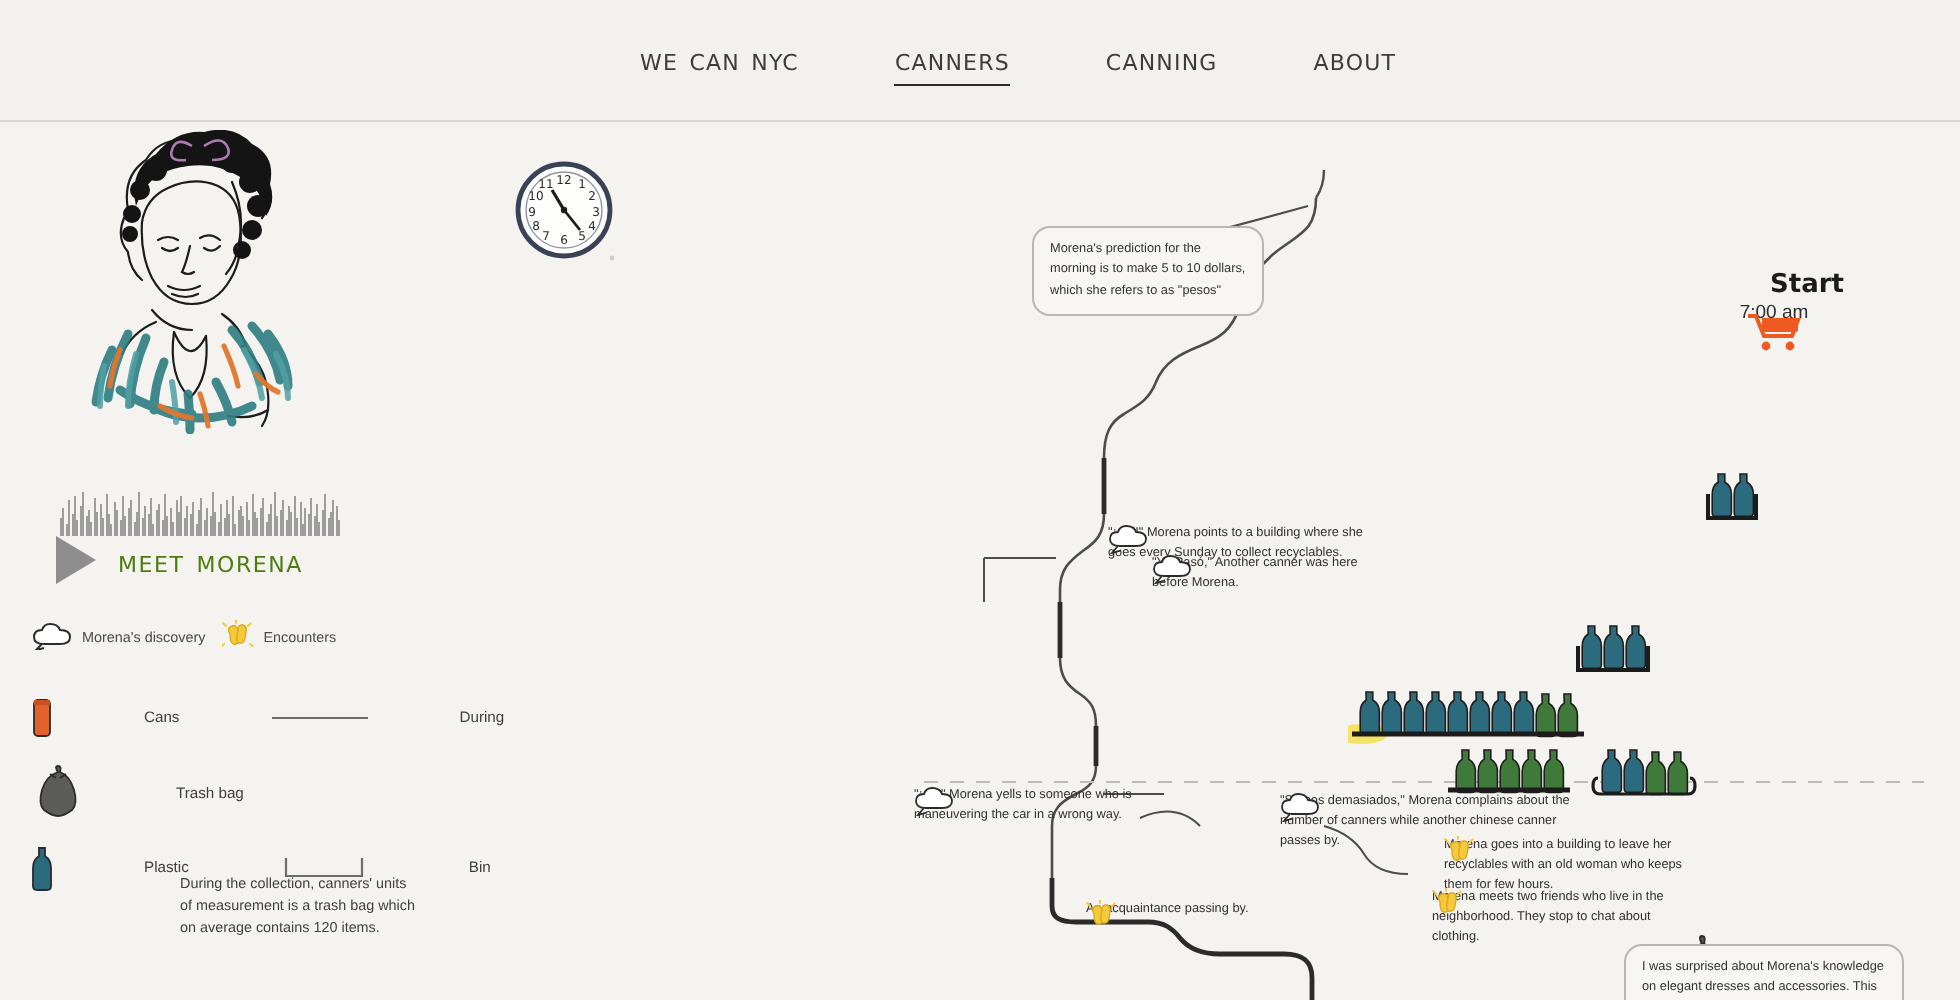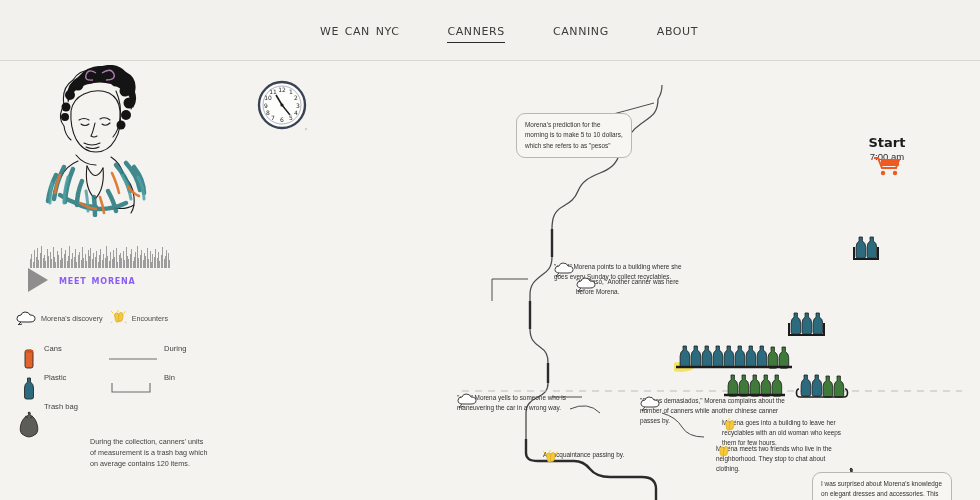--- a/index.html
+++ b/index.html
@@ -43,47 +43,47 @@
   .waveform{ position:absolute; left:30px; top:183px; width:140px; height:24px;
              display:flex; align-items:flex-end; gap:1px; }
   .waveform i{ display:block; width:1.6px; background:#9d9d9d; }
 
   .play-row{ position:absolute; left:28px; top:207px; display:flex; align-items:center; gap:11px; }
   .play-tri{
     width:0; height:0; border-left:20px solid #8e8e8e;
     border-top:12px solid transparent; border-bottom:12px solid transparent;
   }
   .play-label{
-    font-family:"DejaVu Sans", sans-serif; font-size:12px;
-    color:#8b5cf6; letter-spacing:.8px; font-variant:small-caps; text-transform:lowercase;font-weight:bold;
+    font-family:"DejaVu Sans", sans-serif; font-size:16px;
+    color:#4d7c0f; letter-spacing:.8px; font-variant:small-caps; text-transform:lowercase;
   }
 
   
   .key-row{ position:absolute; left:16px; top:249px; width:200px; display:flex; gap:8px; }
   .key-chip{ display:flex; align-items:center; gap:5px; }
   .key-chip .lbl{ font-size:7.2px; color:#4a4a4a; }
 
   .legend{ position:absolute; left:14px; top:283px; width:205px; }
-  .lg-row{ display:flex; height:29px; }
+  .lg-row{ display:flex; align-items:center; height:29px;gap:44px; }
   .lg-ico{ width:30px; display:flex; justify-content:center; align-items:center; }
   .lg-txt{ font-size:7.6px; color:#3f3f3f; width:58px; }
   .lg-mid{ width:62px; display:flex; align-items:center; justify-content:center; }
   .lg-txt2{ font-size:7.6px; color:#3f3f3f; }
 
   .note{
     position:absolute; left:90px; top:375px; width:118px;
     font-size:7.2px; line-height:1.55; color:#3f3f3f;
   }
 
   
   .map{ position:absolute; left:222px; top:61px; width:758px; height:439px; }
   .map svg{ position:absolute; left:0; top:0; }
 
   .start-lab{
-    position:absolute; left:630px; top:74px; width:70px; text-align:center;
+    position:absolute; left:630px; top:74px; width:70px; text-align:right;
     font-family:"DejaVu Sans", sans-serif; font-size:13px; font-weight:bold; color:#1c1c1c;
   }
   .start-time{
     position:absolute; left:630px; top:90px; width:70px; text-align:center;
     font-size:9.5px; color:#2d2d2d;
   }
 
   .callout{
     position:absolute; background:#f7f6f3; border:1px solid #b9b7b2;
     border-radius:9px; padding:6px 8px; font-size:6.4px; line-height:1.6;
@@ -326,44 +326,44 @@
       <div class="lg-txt">Cans</div>
       <div class="lg-mid">
         <svg width="52" height="10" viewBox="0 0 52 10">
             <line x1="2" y1="5" x2="50" y2="5" stroke="#6c6c6c" stroke-width="1.1"></line>
           </svg>
       </div>
       <div class="lg-txt2">During</div>
     </div>
 
 
-    <div class="lg-row">
-      <div class="lg-ico">
-        <svg width="14" height="24" viewBox="0 0 14 24">
-          <path d="M5.5 2 h3 v4 q3 2 3 6 v9 q0 2 -2 2 h-5 q-2 0 -2 -2 v-9 q0 -4 3 -6z" fill="#2c6a7e" stroke="#2b2b2b" stroke-width=".9"></path>
-        </svg>
-      </div>
-      <div class="lg-txt">Plastic</div>
-      <div class="lg-mid">
-        <svg width="52" height="14" viewBox="0 0 52 14">
-          <path d="M5 2 v9 h38 v-9" fill="none" stroke="#6c6c6c" stroke-width="1.1"></path>
-        </svg>
-      </div>
-      <div class="lg-txt2">Bin</div>
-    </div>
-
     <div class="lg-row" style="height:46px">
       <div class="lg-ico">
         <svg width="26" height="28" viewBox="0 0 26 28">
           <path d="M13 4 q-2 -3 0 -3 q2 0 1 3 q5 2 7 9 q2 7 -1 10 q-4 3 -7 3 q-3 0 -7 -3 q-3 -3 -1 -10 q2 -7 8 -9z" fill="#5c5c58" stroke="#2b2b2b" stroke-width=".9"></path>
           <path d="M9 5 l3 2" stroke="#2b2b2b" stroke-width=".9" fill="none"></path>
           <path d="M17 5 l-3 2" stroke="#2b2b2b" stroke-width=".9" fill="none"></path>
         </svg>
       </div>
       <div class="lg-txt">Trash bag</div>
+    </div>
+
+    <div class="lg-row">
+      <div class="lg-ico">
+        <svg width="14" height="24" viewBox="0 0 14 24">
+          <path d="M5.5 2 h3 v4 q3 2 3 6 v9 q0 2 -2 2 h-5 q-2 0 -2 -2 v-9 q0 -4 3 -6z" fill="#2c6a7e" stroke="#2b2b2b" stroke-width=".9"></path>
+        </svg>
+      </div>
+      <div class="lg-txt">Plastic</div>
+      <div class="lg-mid">
+        <svg width="52" height="14" viewBox="0 0 52 14">
+          <path d="M5 2 v9 h38 v-9" fill="none" stroke="#6c6c6c" stroke-width="1.1"></path>
+        </svg>
+      </div>
+      <div class="lg-txt2">Bin</div>
     </div>
   </div>
 
   <div class="note">During the collection, canners' units of measurement is a trash bag which on average contains 120 items.</div>
 
 </div>
 
 <div class="map">
 
   <svg width="56" height="56" style="position:absolute;left:32px;top:16px">

